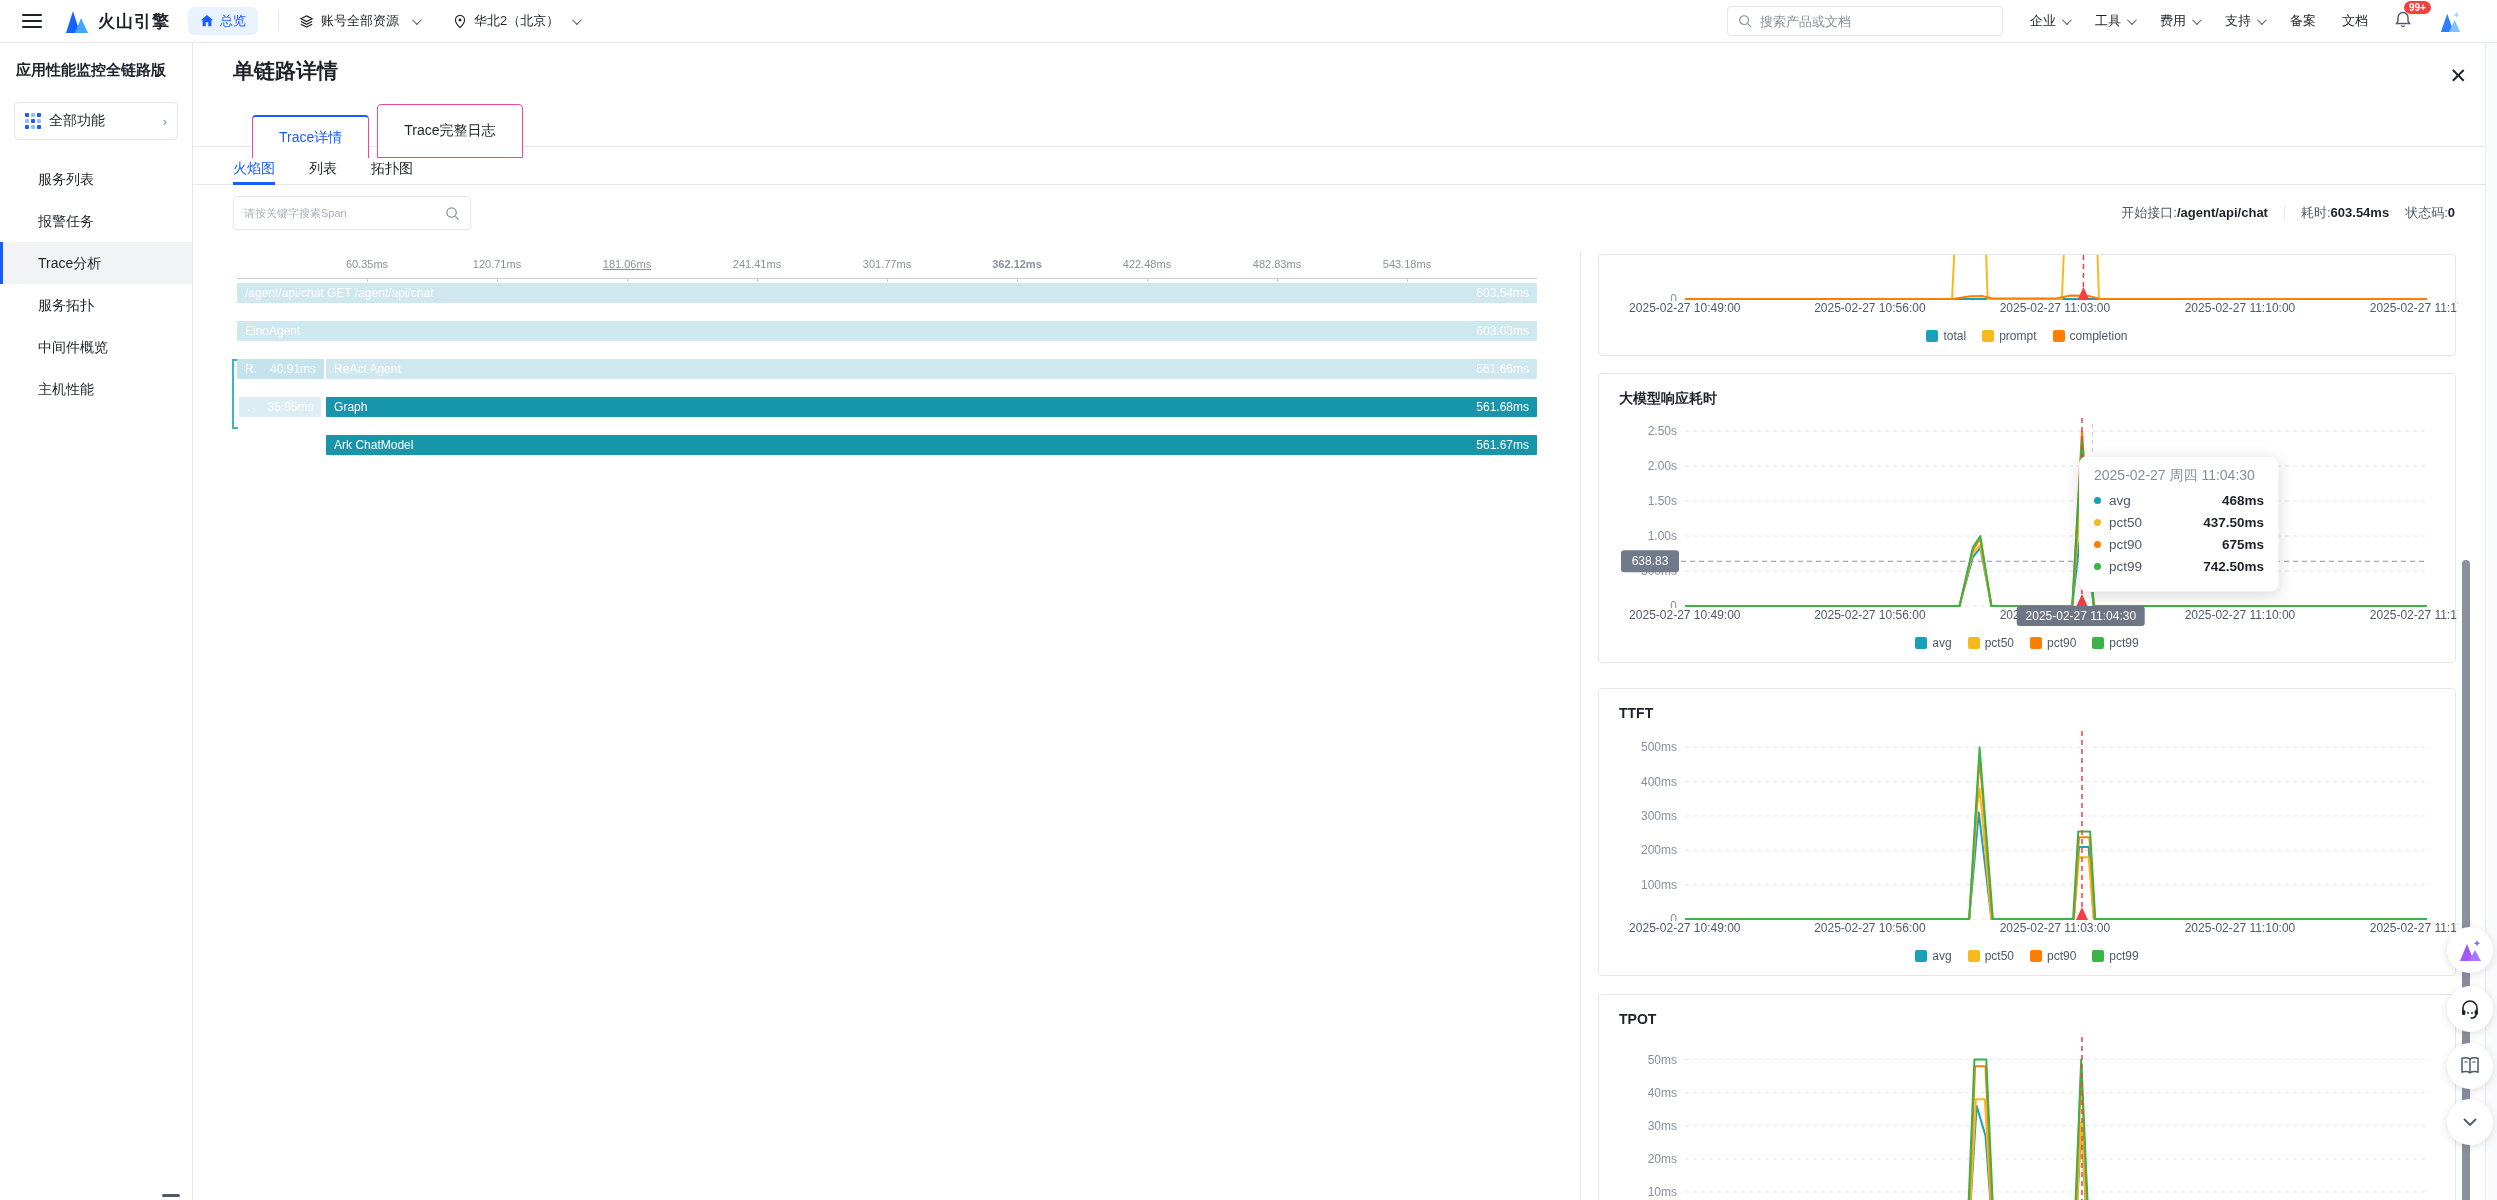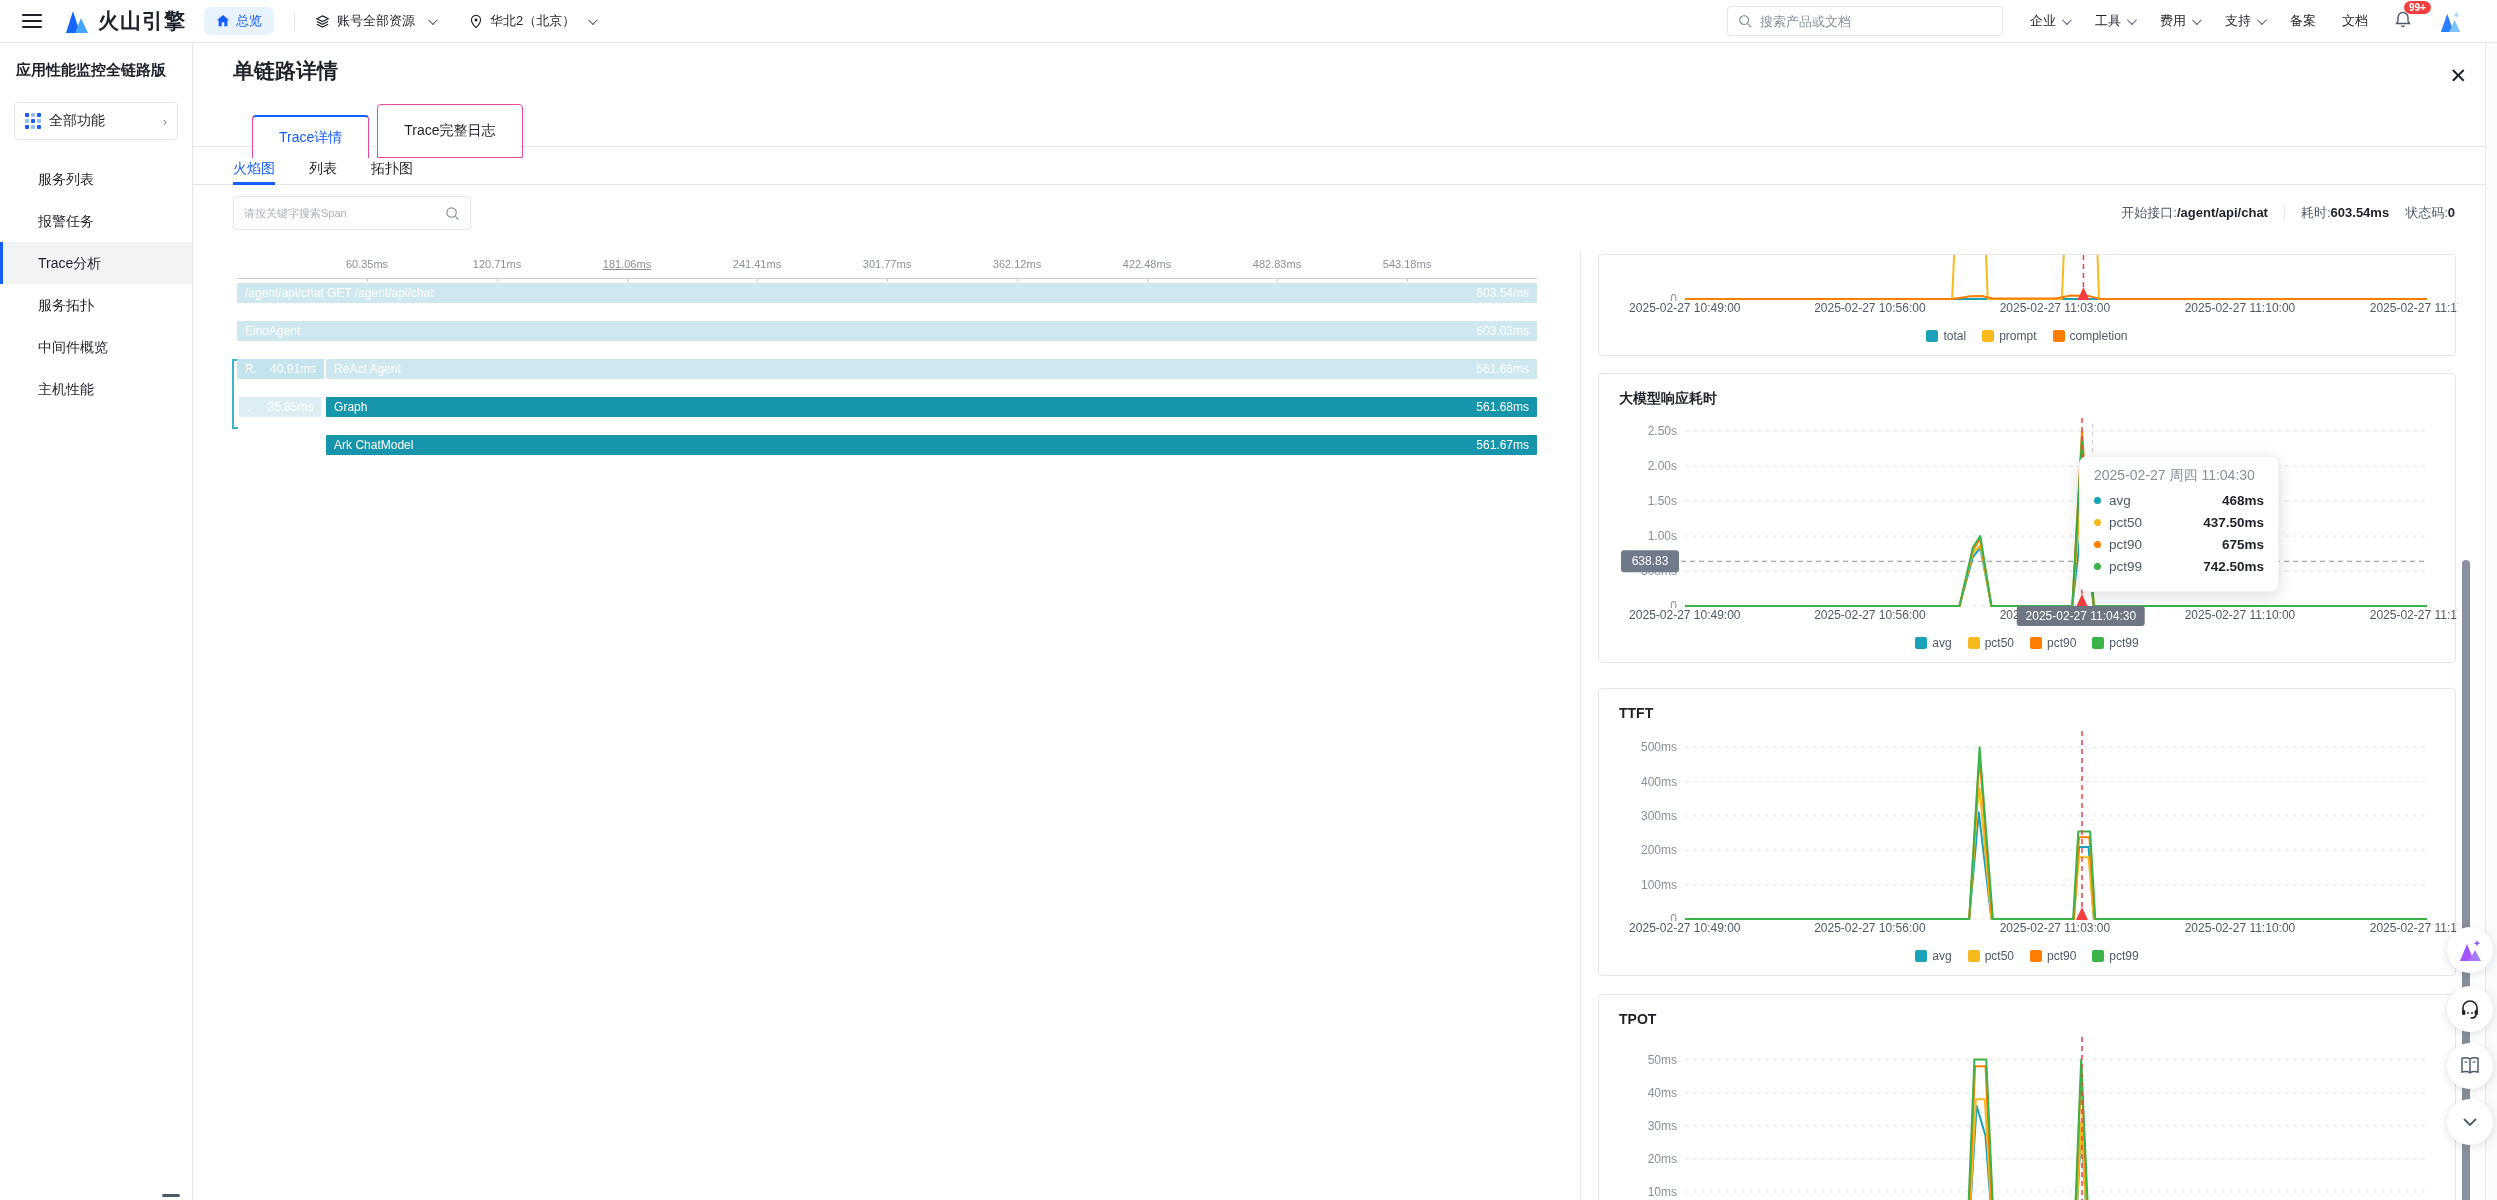--- a/index.html
+++ b/index.html
@@ -6,21 +6,21 @@
   html,body { width:2497px; height:1200px; overflow:hidden; background:#fff;
     font-family:"Liberation Sans","DejaVu Sans",sans-serif; color:#1d2129; }
   .chev { width:7px; height:7px; border-right:1.6px solid #4e5969; border-bottom:1.6px solid #4e5969;
     display:inline-block; transform:rotate(45deg) translateY(-2px); margin-left:6px; }
   
   .navbar { position:absolute; top:0; left:0; right:0; height:43px; background:#fff;
     border-bottom:1px solid #e5e6eb; display:flex; align-items:center; padding:0 22px; z-index:50; }
   .burger { width:20px; display:flex; flex-direction:column; gap:4px; cursor:pointer; }
   .burger i { height:2px; background:#1d2129; border-radius:1px; }
   .logo { display:flex; align-items:center; gap:8px; margin-left:22px; }
-  .logo-text { font-size:21px; font-weight:700; letter-spacing:1px; }
+  .logo-text { font-size:17px; font-weight:700; letter-spacing:1px; }
   .overview-pill { margin-left:18px; background:#e8f3ff; color:#165dff; border-radius:6px;
     height:28px; display:flex; align-items:center; gap:6px; padding:0 12px; font-size:13px; cursor:pointer; }
   .nav-divider { width:1px; height:20px; background:#e5e6eb; margin:0 20px; }
   .nav-sel { display:flex; align-items:center; gap:7px; font-size:13px; margin-right:34px; cursor:pointer; }
   .nav-search { position:absolute; left:1727px; width:276px; height:30px; border:1px solid #e5e6eb;
     border-radius:4px; display:flex; align-items:center; padding:0 10px; gap:8px; }
   .nav-search input { border:none; outline:none; font-size:13px; width:210px; color:#1d2129; }
   .nav-search input::placeholder { color:#86909c; }
   .nav-right { position:absolute; left:2030px; display:flex; align-items:center; }
   .nav-menu { font-size:13px; margin-right:26px; cursor:pointer; white-space:nowrap; }
@@ -244,21 +244,21 @@
         <span style="left: 10%;">60.35ms</span>
         <i style="left: 10%;"></i>
         <span style="left: 20%;">120.71ms</span>
         <i style="left: 20%;"></i>
         <span style="left: 30%; text-decoration: underline;">181.06ms</span>
         <i style="left: 30%;"></i>
         <span style="left: 40%;">241.41ms</span>
         <i style="left: 40%;"></i>
         <span style="left: 50%;">301.77ms</span>
         <i style="left: 50%;"></i>
-        <span style="left: 60%;">362.12ms</span>
+        <span style="left: 60%; font-weight: bold;">362.12ms</span>
         <i style="left: 60%;"></i>
         <span style="left: 70%;">422.48ms</span>
         <i style="left: 70%;"></i>
         <span style="left: 80%;">482.83ms</span>
         <i style="left: 80%;"></i>
         <span style="left: 90%;">543.18ms</span>
         <i style="left: 90%;"></i>
       </div>
     <div id="flame-rows" style="position:relative;">
       <div class="flame-bracket"></div>

